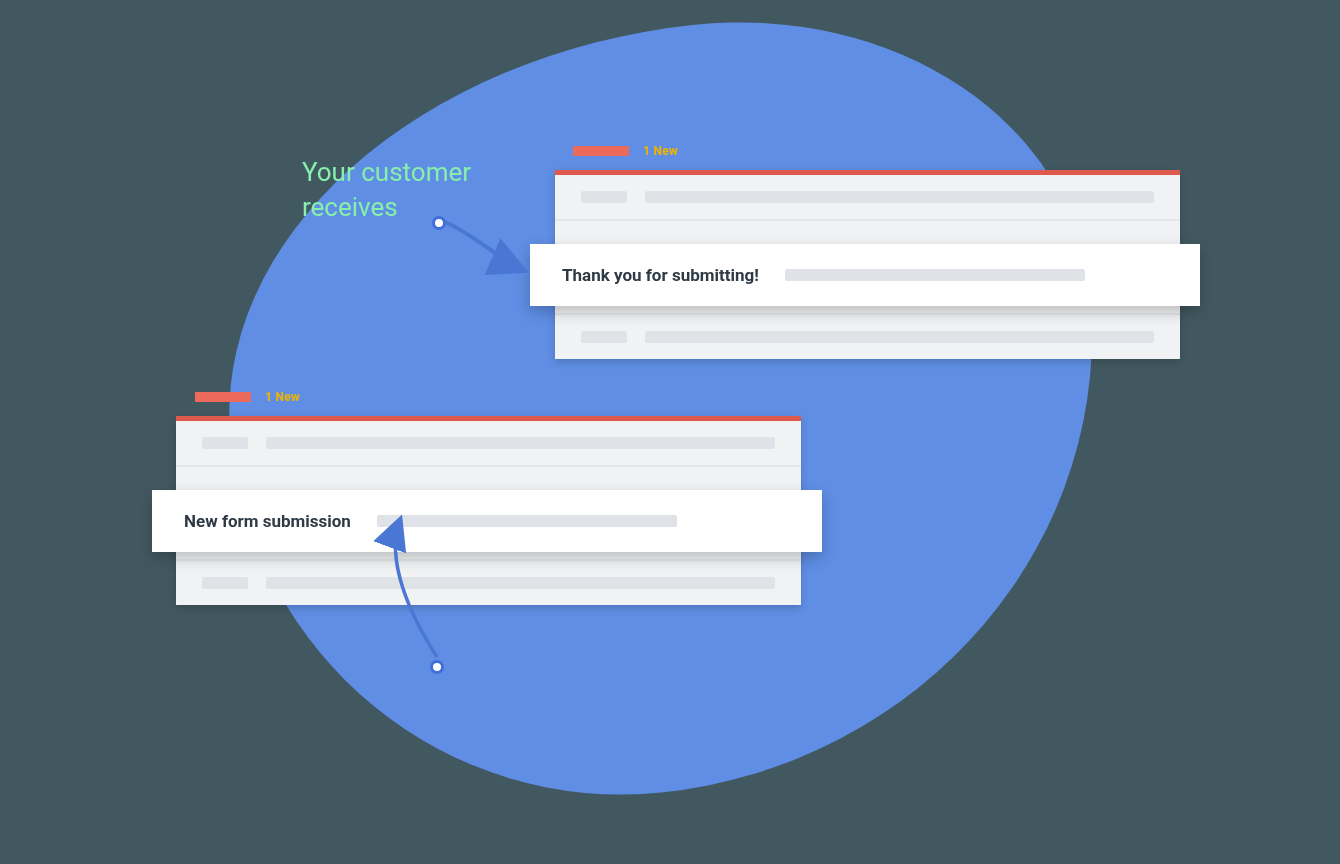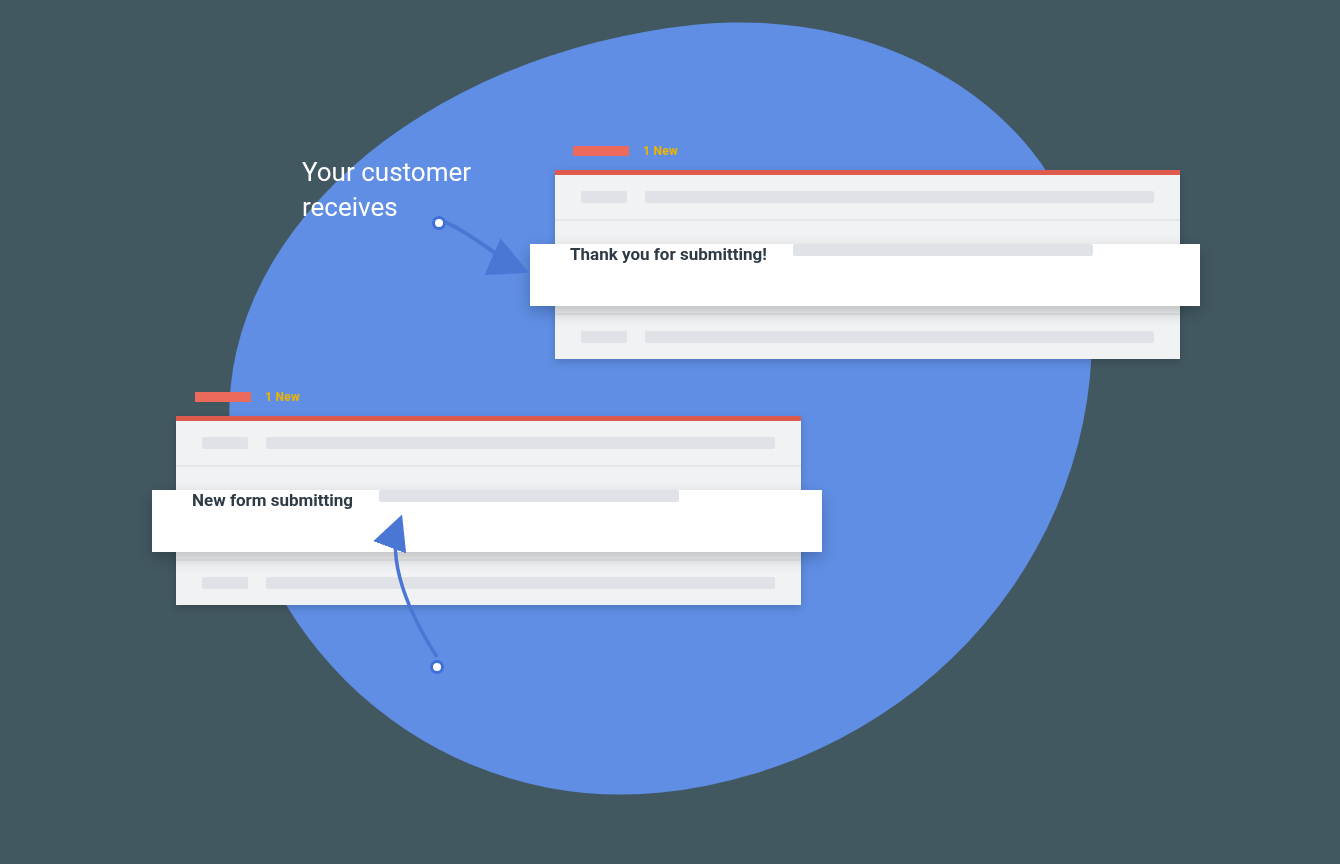--- a/index.html
+++ b/index.html
@@ -16,21 +16,21 @@
     left:230px; top:30px;
     width:870px; height:760px;
     background:#5f8ee4;
     border-radius:58% 42% 55% 45% / 48% 40% 60% 52%;
     transform:rotate(-6deg);
   }
 
   
   .caption{
     position:absolute;
-    color:#ffffff;
+    color:#86efac;
     font-size:26px;
     line-height:1.35;
     font-weight:400;
   }
   .dot{
     position:absolute;
     width:14px;height:14px;border-radius:50%;
     background:#fff;border:3px solid #3f6fd8;
     box-sizing:border-box;
   }
@@ -54,22 +54,22 @@
   .ph{background:#dfe3e7;border-radius:2px;height:12px;}
   .ph.short{width:46px;}
   .ph.long{flex:1;}
 
   
   .newcard{
     position:absolute;
     height:62px;
     background:#fff;
     box-shadow:0 6px 14px rgba(0,0,0,.22);
-    display:flex;gap:26px;
-    padding:0 40px;
+    display:flex;align-items:center;gap:26px;
+    padding:0 32px;
     box-sizing:border-box;
   }
   .newcard .subject{
     color:#2e3a45;font-weight:700;font-size:17px;white-space:nowrap;
   }
   .newcard .ph.long{max-width:300px;}
 
   
   .badge{
     position:absolute;
@@ -117,21 +117,21 @@
       <div class="ph short"></div>
       <div class="ph long"></div>
     </div>
     <div class="row" style="height:60px"></div>
     <div class="row">
       <div class="ph short"></div>
       <div class="ph long"></div>
     </div>
   </div>
   <div class="newcard" style="left:152px;top:490px;width:670px;">
-    <div class="subject">New form submitting</div>
+    <div class="subject">New form submission</div>
     <div class="ph long"></div>
   </div>
 
   <div class="caption" style="left:302px;top:155px;">Your customer<br>receives</div>
   <div class="dot" style="left:432px;top:216px;"></div>
 
   <div class="dot" style="left:430px;top:660px;"></div>
 
   <svg class="arrows">
     <defs>

